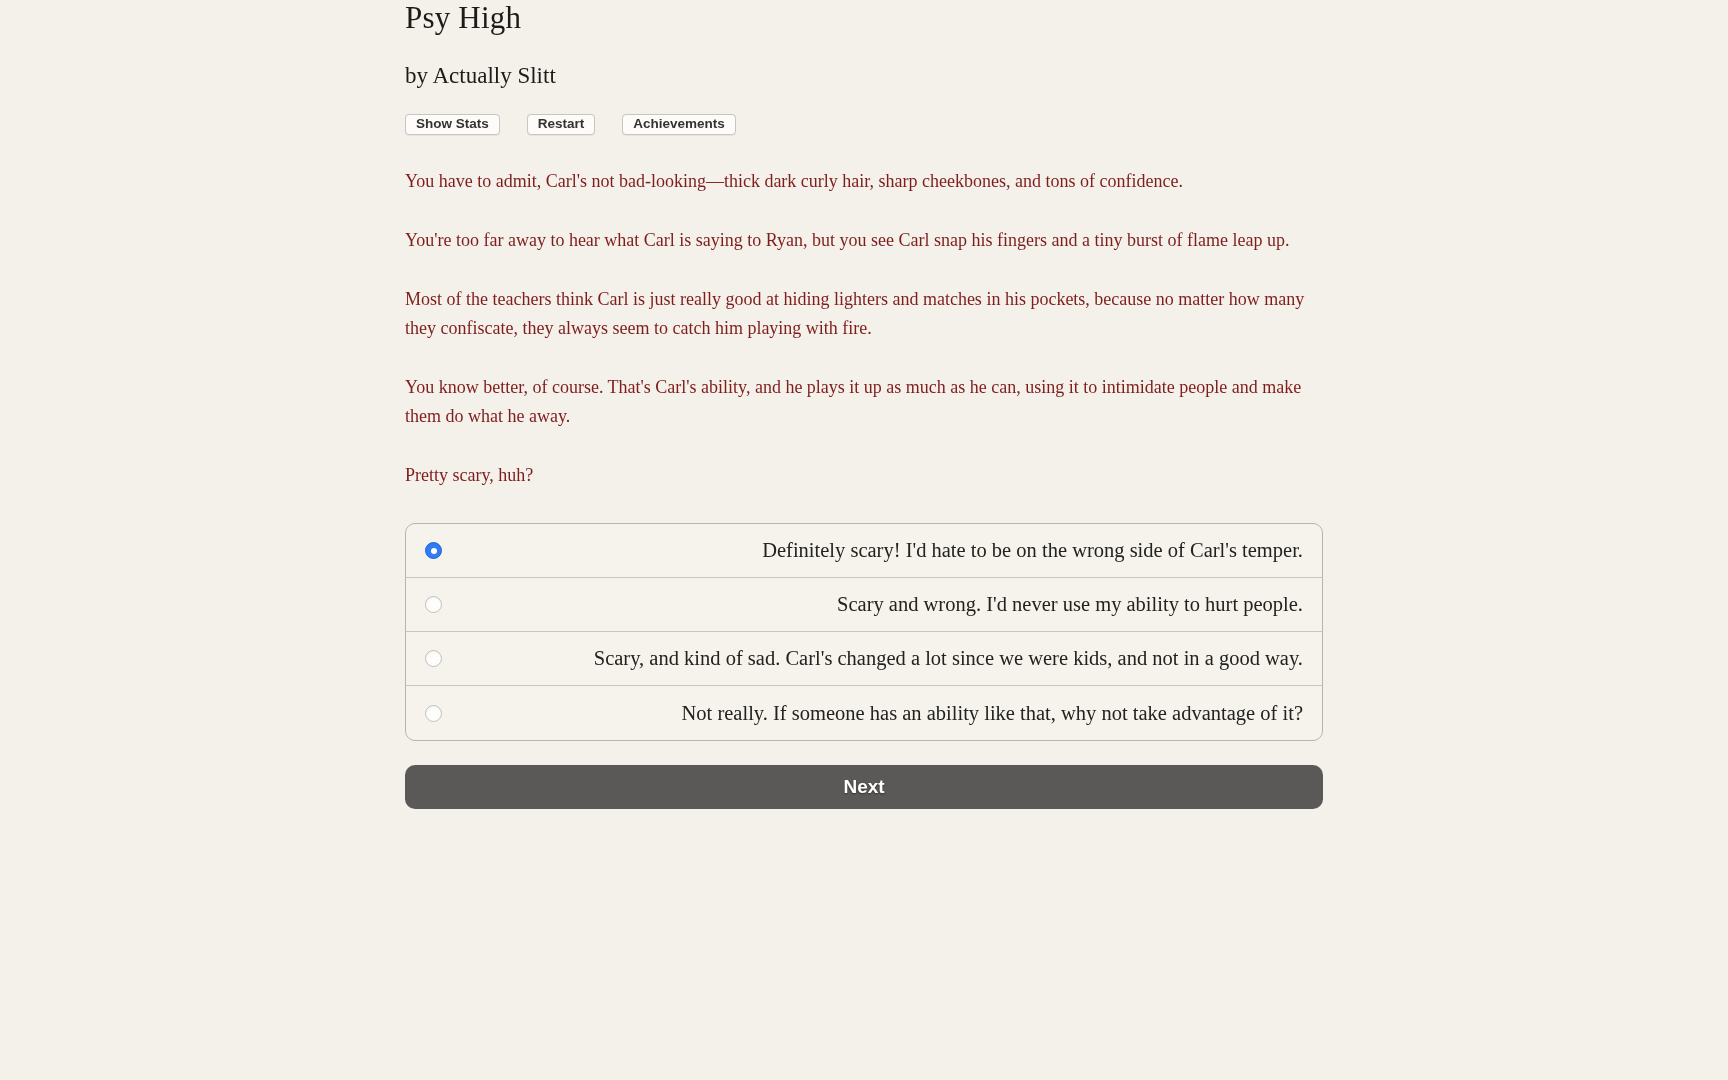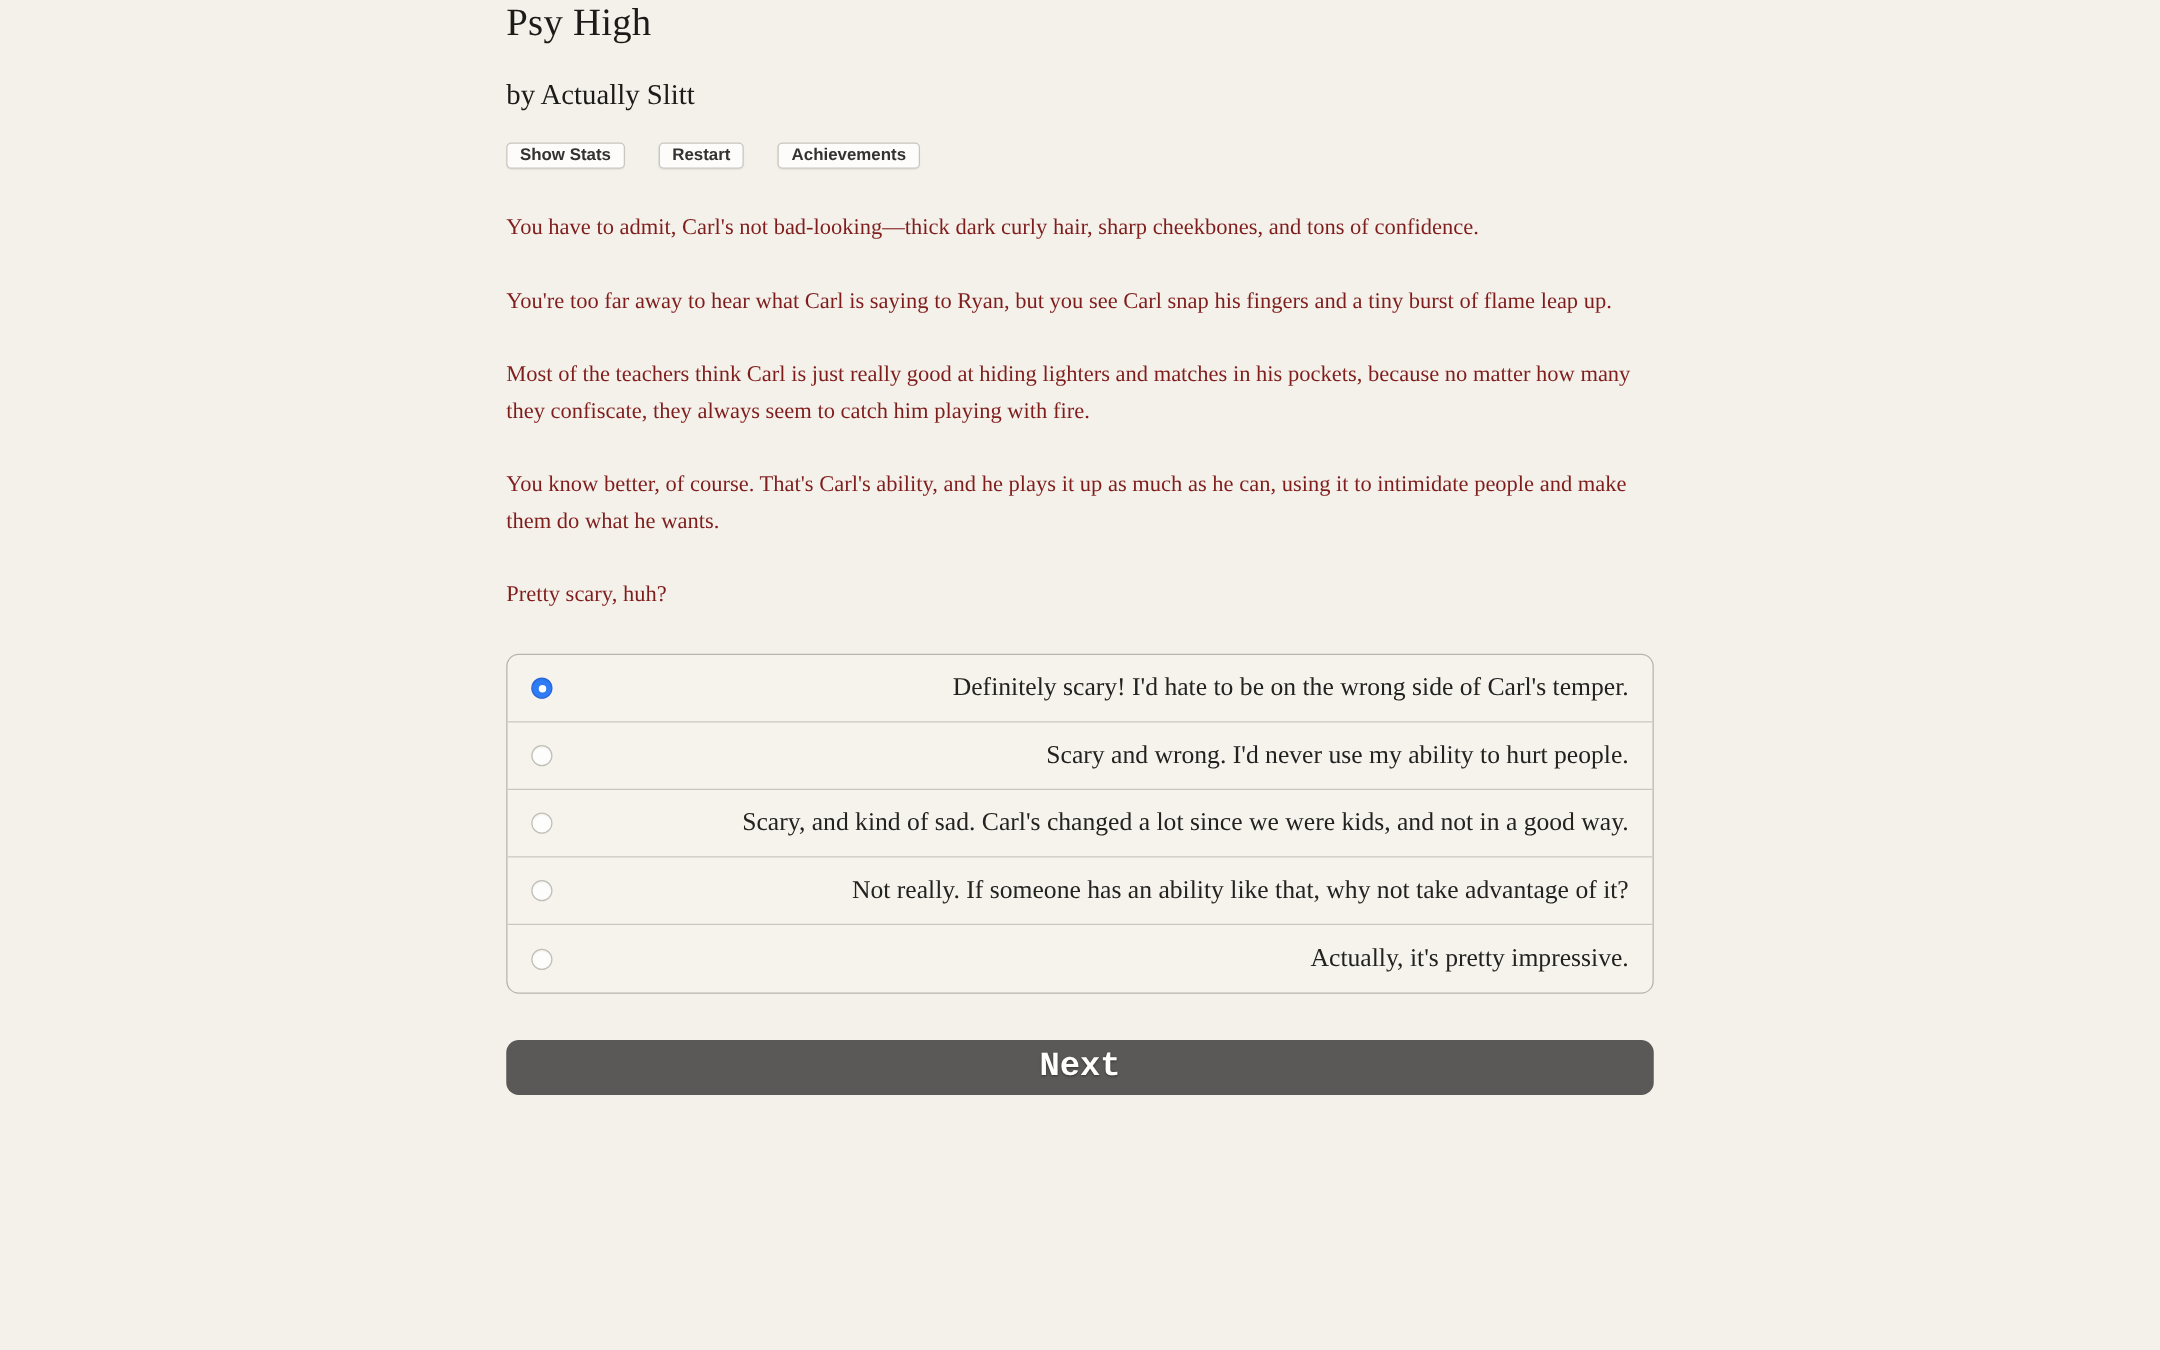--- a/index.html
+++ b/index.html
@@ -95,29 +95,29 @@
     content: "";
     position: absolute;
     left: 50%; top: 50%;
     width: 6px; height: 6px;
     margin: -3px 0 0 -3px;
     border-radius: 50%;
     background: #ffffff;
   }
   .next-button {
     display: block;
-    margin-top: 37px;
+    margin-top: 24px;
     width: 100%;
     height: 44px;
     background: #5b5957;
     border: none;
     border-radius: 10px;
     color: #ffffff;
-    font-family: Liberation Mono, monospace;
-    font-size: 27px;
+    font-family: Liberation Sans, sans-serif;
+    font-size: 19px;
     font-weight: bold;
     text-shadow: 0 1px 2px rgba(0,0,0,0.45);
     cursor: pointer;
   }
 </style>
 </head>
 <body>
 
 <div class="content">
 
@@ -128,42 +128,38 @@
   <div class="toolbar">
     <button>Show Stats</button>
     <button>Restart</button>
     <button>Achievements</button>
   </div>
 
   <div class="story">
     <p>You have to admit, Carl's not bad-looking—thick dark curly hair, sharp cheekbones, and tons of confidence.</p>
     <p>You're too far away to hear what Carl is saying to Ryan, but you see Carl snap his fingers and a tiny burst of flame leap up.</p>
     <p>Most of the teachers think Carl is just really good at hiding lighters and matches in his pockets, because no matter how many they confiscate, they always seem to catch him playing with fire.</p>
-    <p>You know better, of course. That's Carl's ability, and he plays it up as much as he can, using it to intimidate people and make them do what he wants.</p>
+    <p>You know better, of course. That's Carl's ability, and he plays it up as much as he can, using it to intimidate people and make them do what he away.</p>
     <p>Pretty scary, huh?</p>
   </div>
 
   <div class="choices">
     <div class="choice-row">
       <span class="radio selected"></span>
       <span class="choice-label">Definitely scary! I'd hate to be on the wrong side of Carl's temper.</span>
     </div>
     <div class="choice-row">
       <span class="radio"></span>
       <span class="choice-label">Scary and wrong. I'd never use my ability to hurt people.</span>
     </div>
     <div class="choice-row">
       <span class="radio"></span>
       <span class="choice-label">Scary, and kind of sad. Carl's changed a lot since we were kids, and not in a good way.</span>
     </div>
     <div class="choice-row">
       <span class="radio"></span>
       <span class="choice-label">Not really. If someone has an ability like that, why not take advantage of it?</span>
     </div>
-    <div class="choice-row">
-      <span class="radio"></span>
-      <span class="choice-label">Actually, it's pretty impressive.</span>
-    </div>
   </div>
 
   <button class="next-button">Next</button>
 
 </div>
 
 </body></html>

